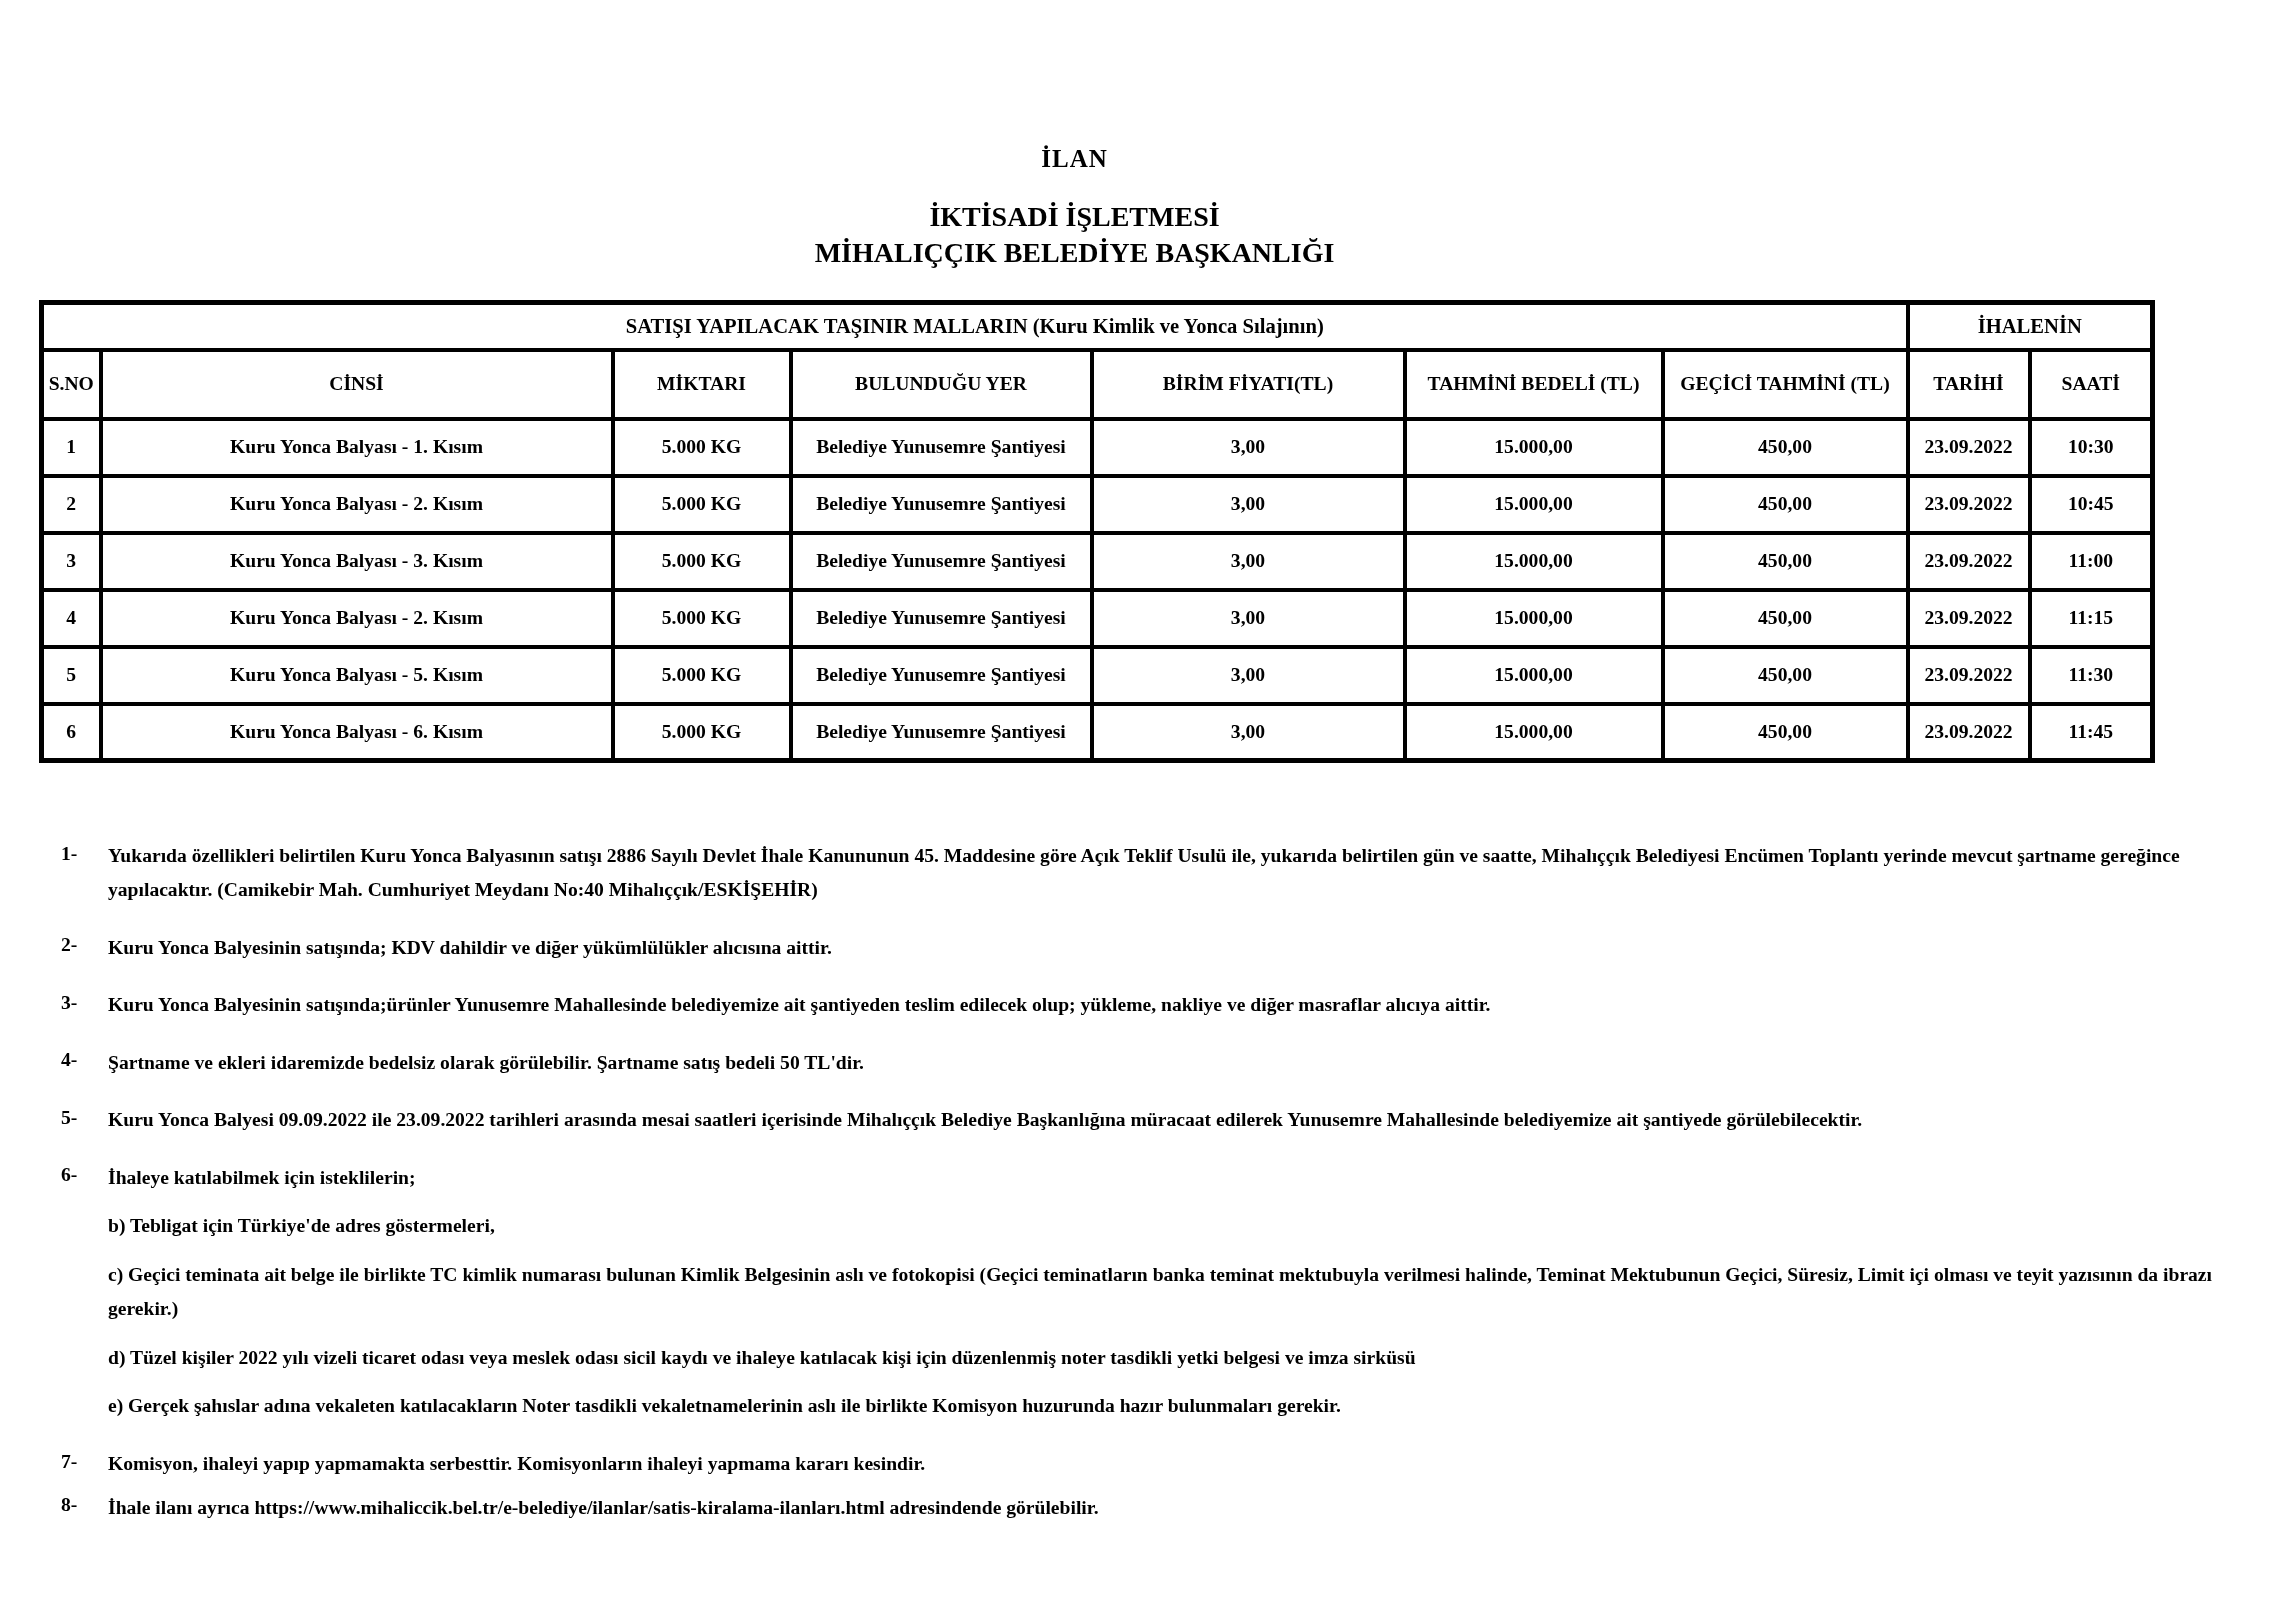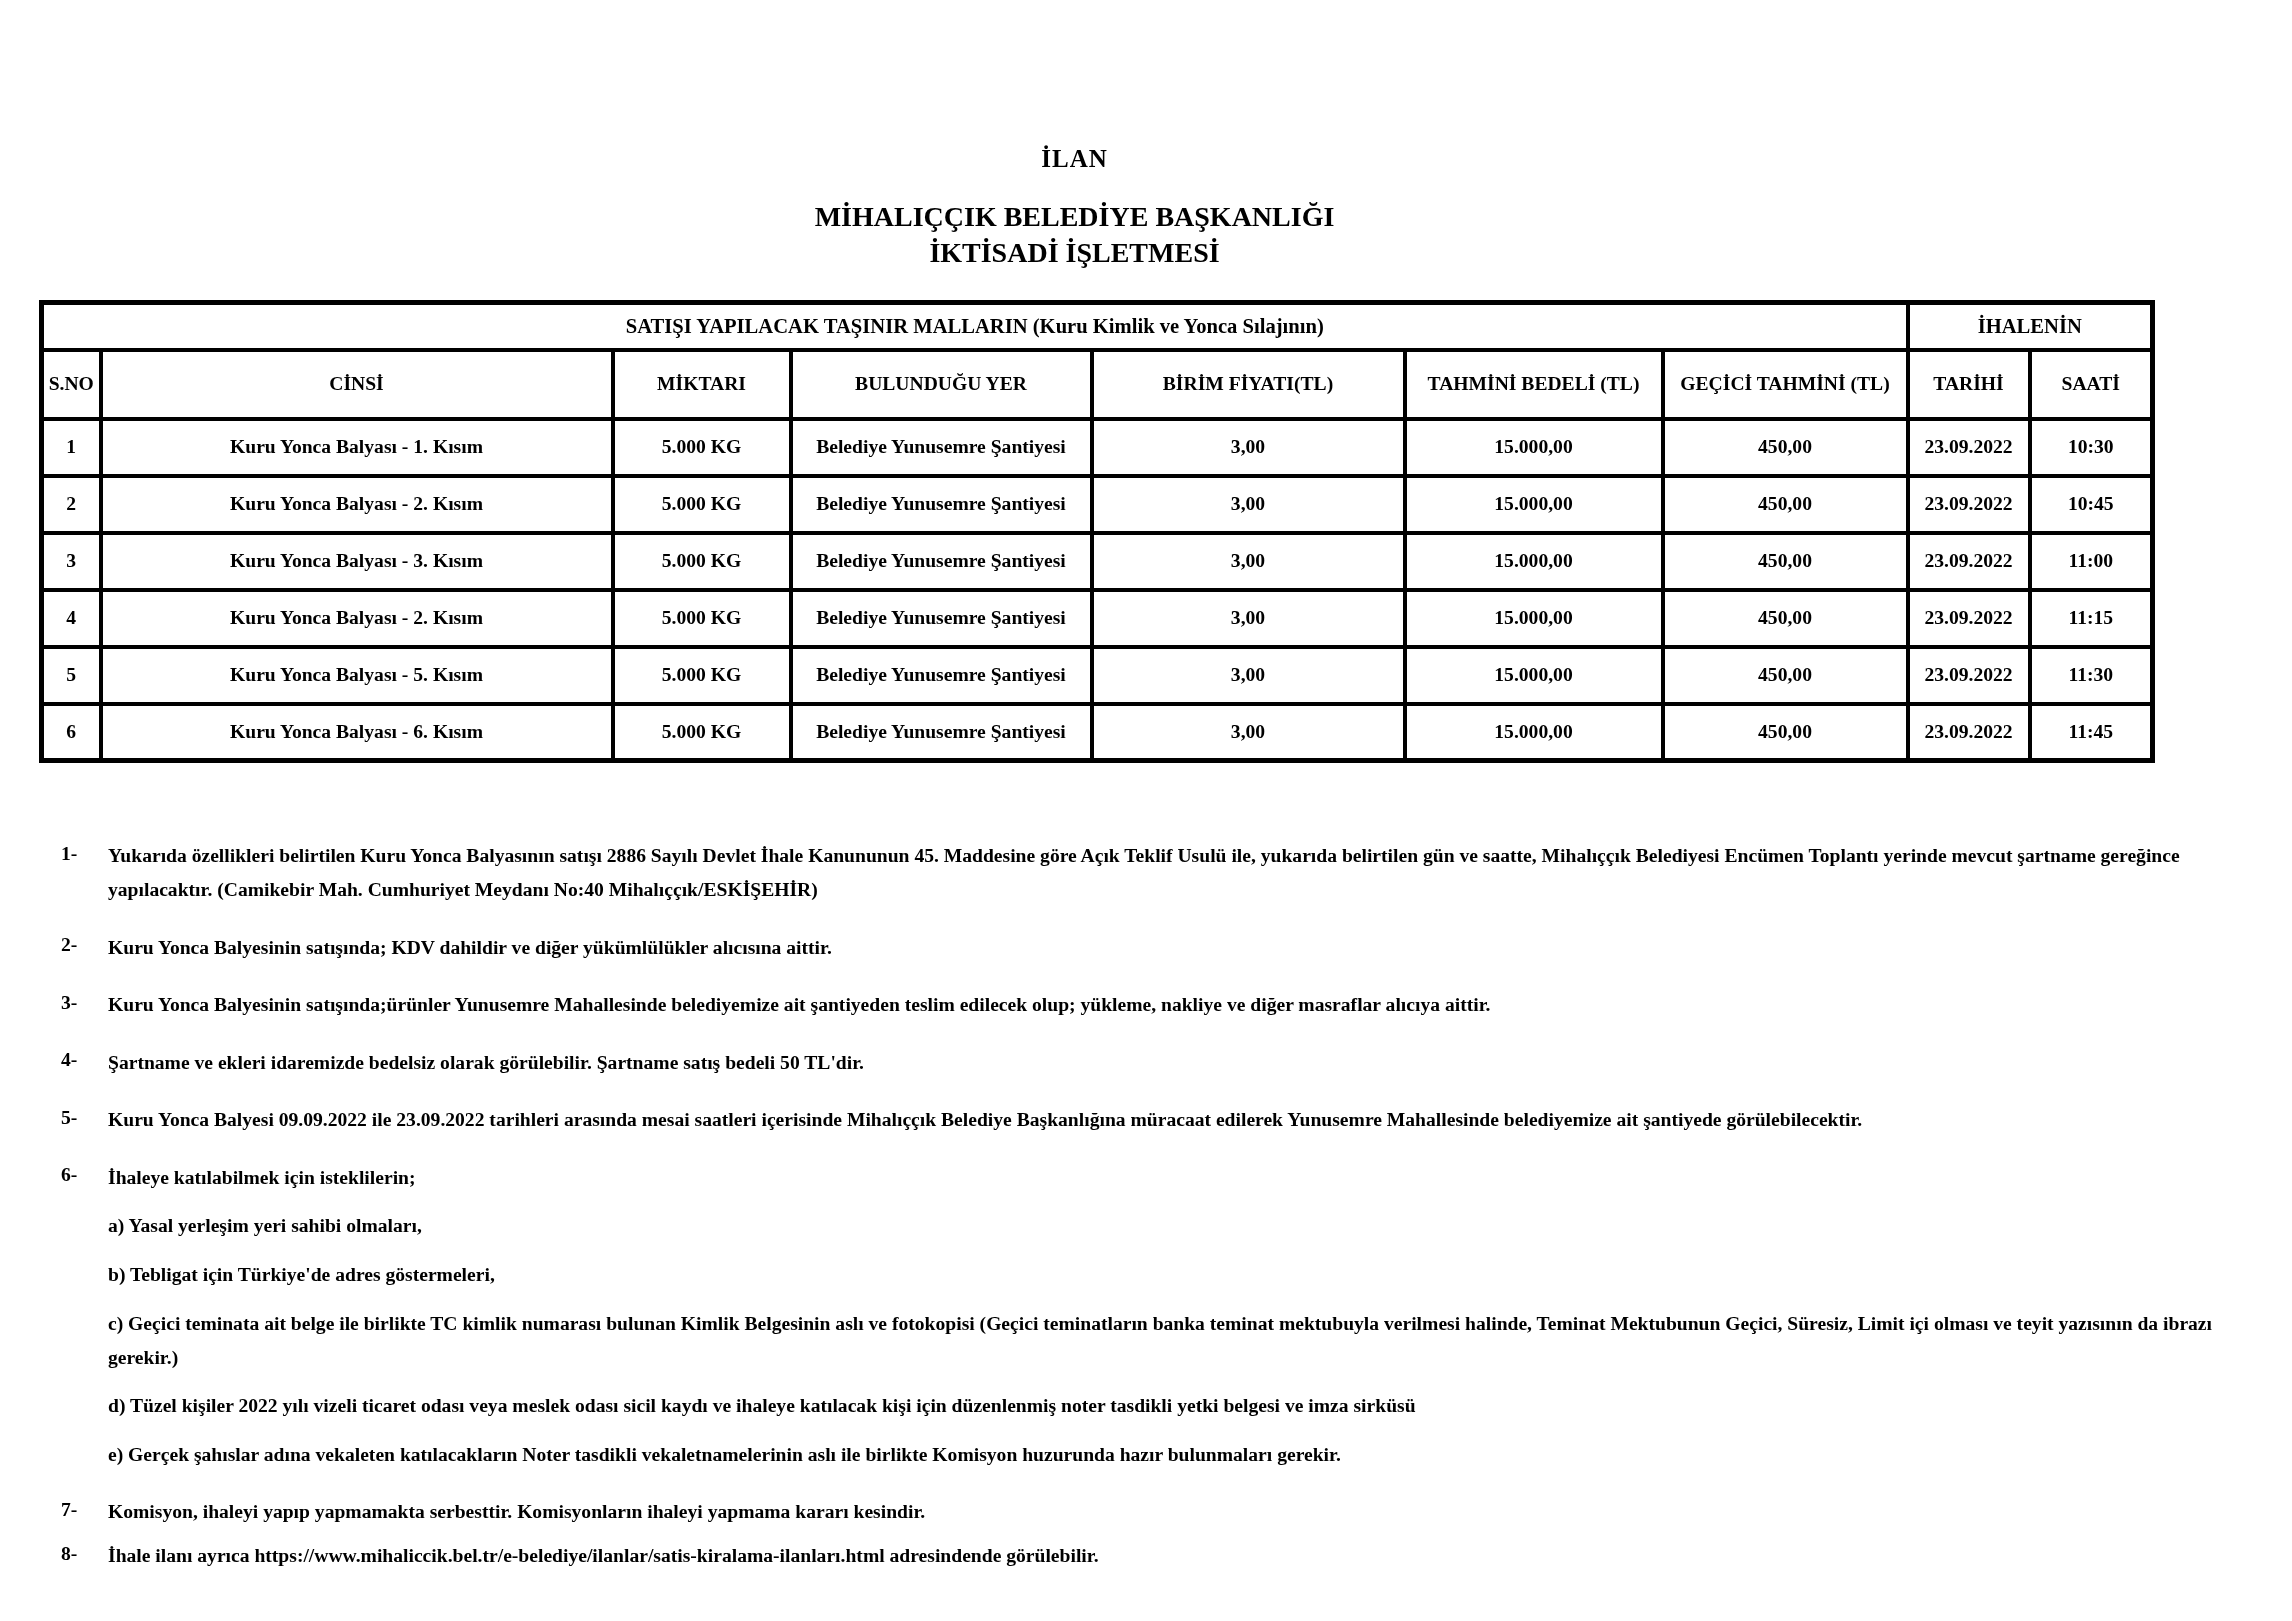--- a/index.html
+++ b/index.html
@@ -81,22 +81,22 @@
   }
 </style>
 </head>
 <body>
 
 <div class="page">
 
   <div class="heading">İLAN</div>
 
   <div class="title-block">
+    <div class="title">İKTİSADİ  İŞLETMESİ</div>
     <div class="title">MİHALIÇÇIK BELEDİYE BAŞKANLIĞI</div>
-    <div class="title">İKTİSADİ  İŞLETMESİ</div>
   </div>
 
   <table class="main">
     <colgroup>
       <col style="width:59px">
         <col style="width:512px">
         <col style="width:178px">
       <col style="width:301px">
         <col style="width:313px">
         <col style="width:258px">
@@ -219,21 +219,20 @@
       <div class="note">
         <div class="num">5-</div>
         <div class="ntext">
           <div class="npara">Kuru Yonca Balyesi 09.09.2022 ile 23.09.2022 tarihleri arasında mesai saatleri içerisinde Mihalıççık Belediye Başkanlığına müracaat edilerek Yunusemre Mahallesinde belediyemize ait şantiyede görülebilecektir.</div>
         </div>
       </div>
       <div class="note">
         <div class="num">6-</div>
         <div class="ntext">
           <div class="npara">İhaleye katılabilmek için isteklilerin;</div>
-          <div class="nsub">a) Yasal yerleşim yeri sahibi olmaları,</div>
           <div class="nsub">b) Tebligat için Türkiye'de adres göstermeleri,</div>
           <div class="nsub">c) Geçici teminata ait belge ile birlikte TC kimlik numarası bulunan Kimlik Belgesinin aslı ve fotokopisi (Geçici teminatların banka teminat mektubuyla verilmesi halinde, Teminat Mektubunun Geçici, Süresiz, Limit içi olması ve teyit yazısının da ibrazı gerekir.)</div>
           <div class="nsub">d) Tüzel kişiler 2022 yılı vizeli ticaret odası veya meslek odası sicil kaydı ve ihaleye katılacak kişi için düzenlenmiş noter tasdikli yetki belgesi ve imza sirküsü</div>
           <div class="nsub">e) Gerçek şahıslar adına vekaleten katılacakların Noter tasdikli vekaletnamelerinin aslı  ile birlikte Komisyon huzurunda hazır bulunmaları gerekir.</div>
         </div>
       </div>
       <div class="note tight">
         <div class="num">7-</div>
         <div class="ntext">
           <div class="npara">Komisyon, ihaleyi yapıp yapmamakta serbesttir. Komisyonların ihaleyi yapmama kararı kesindir.</div>

